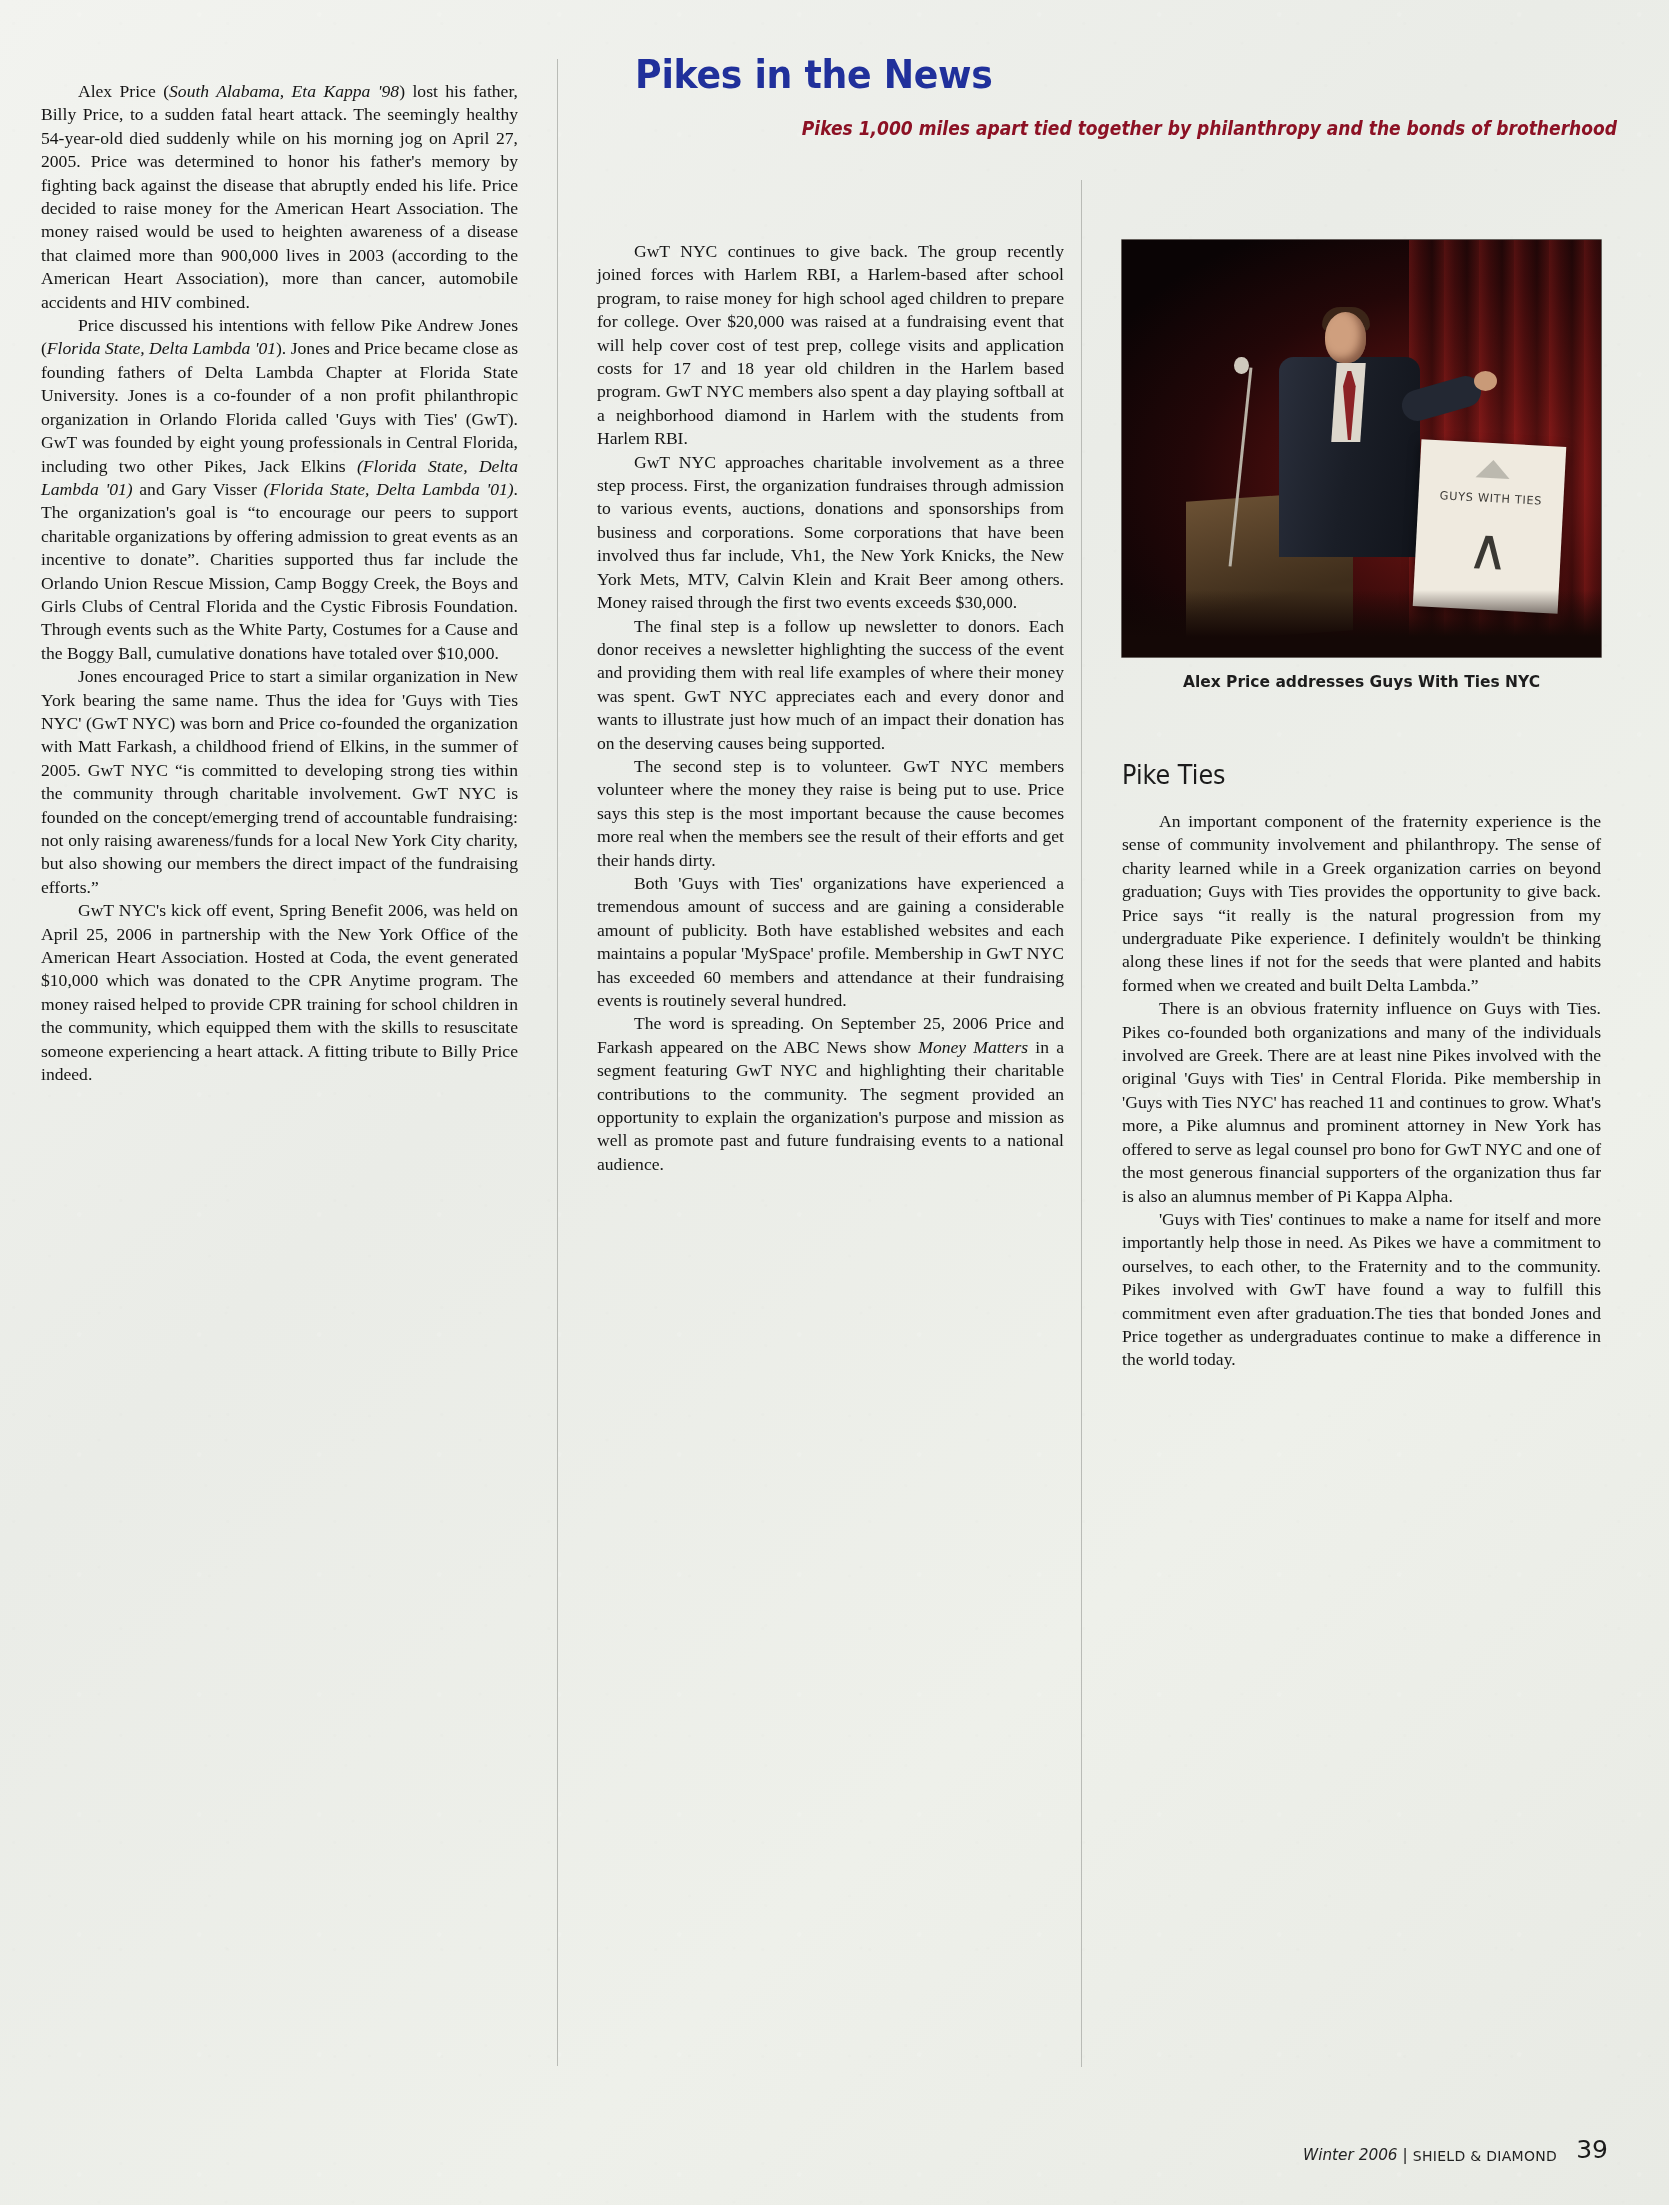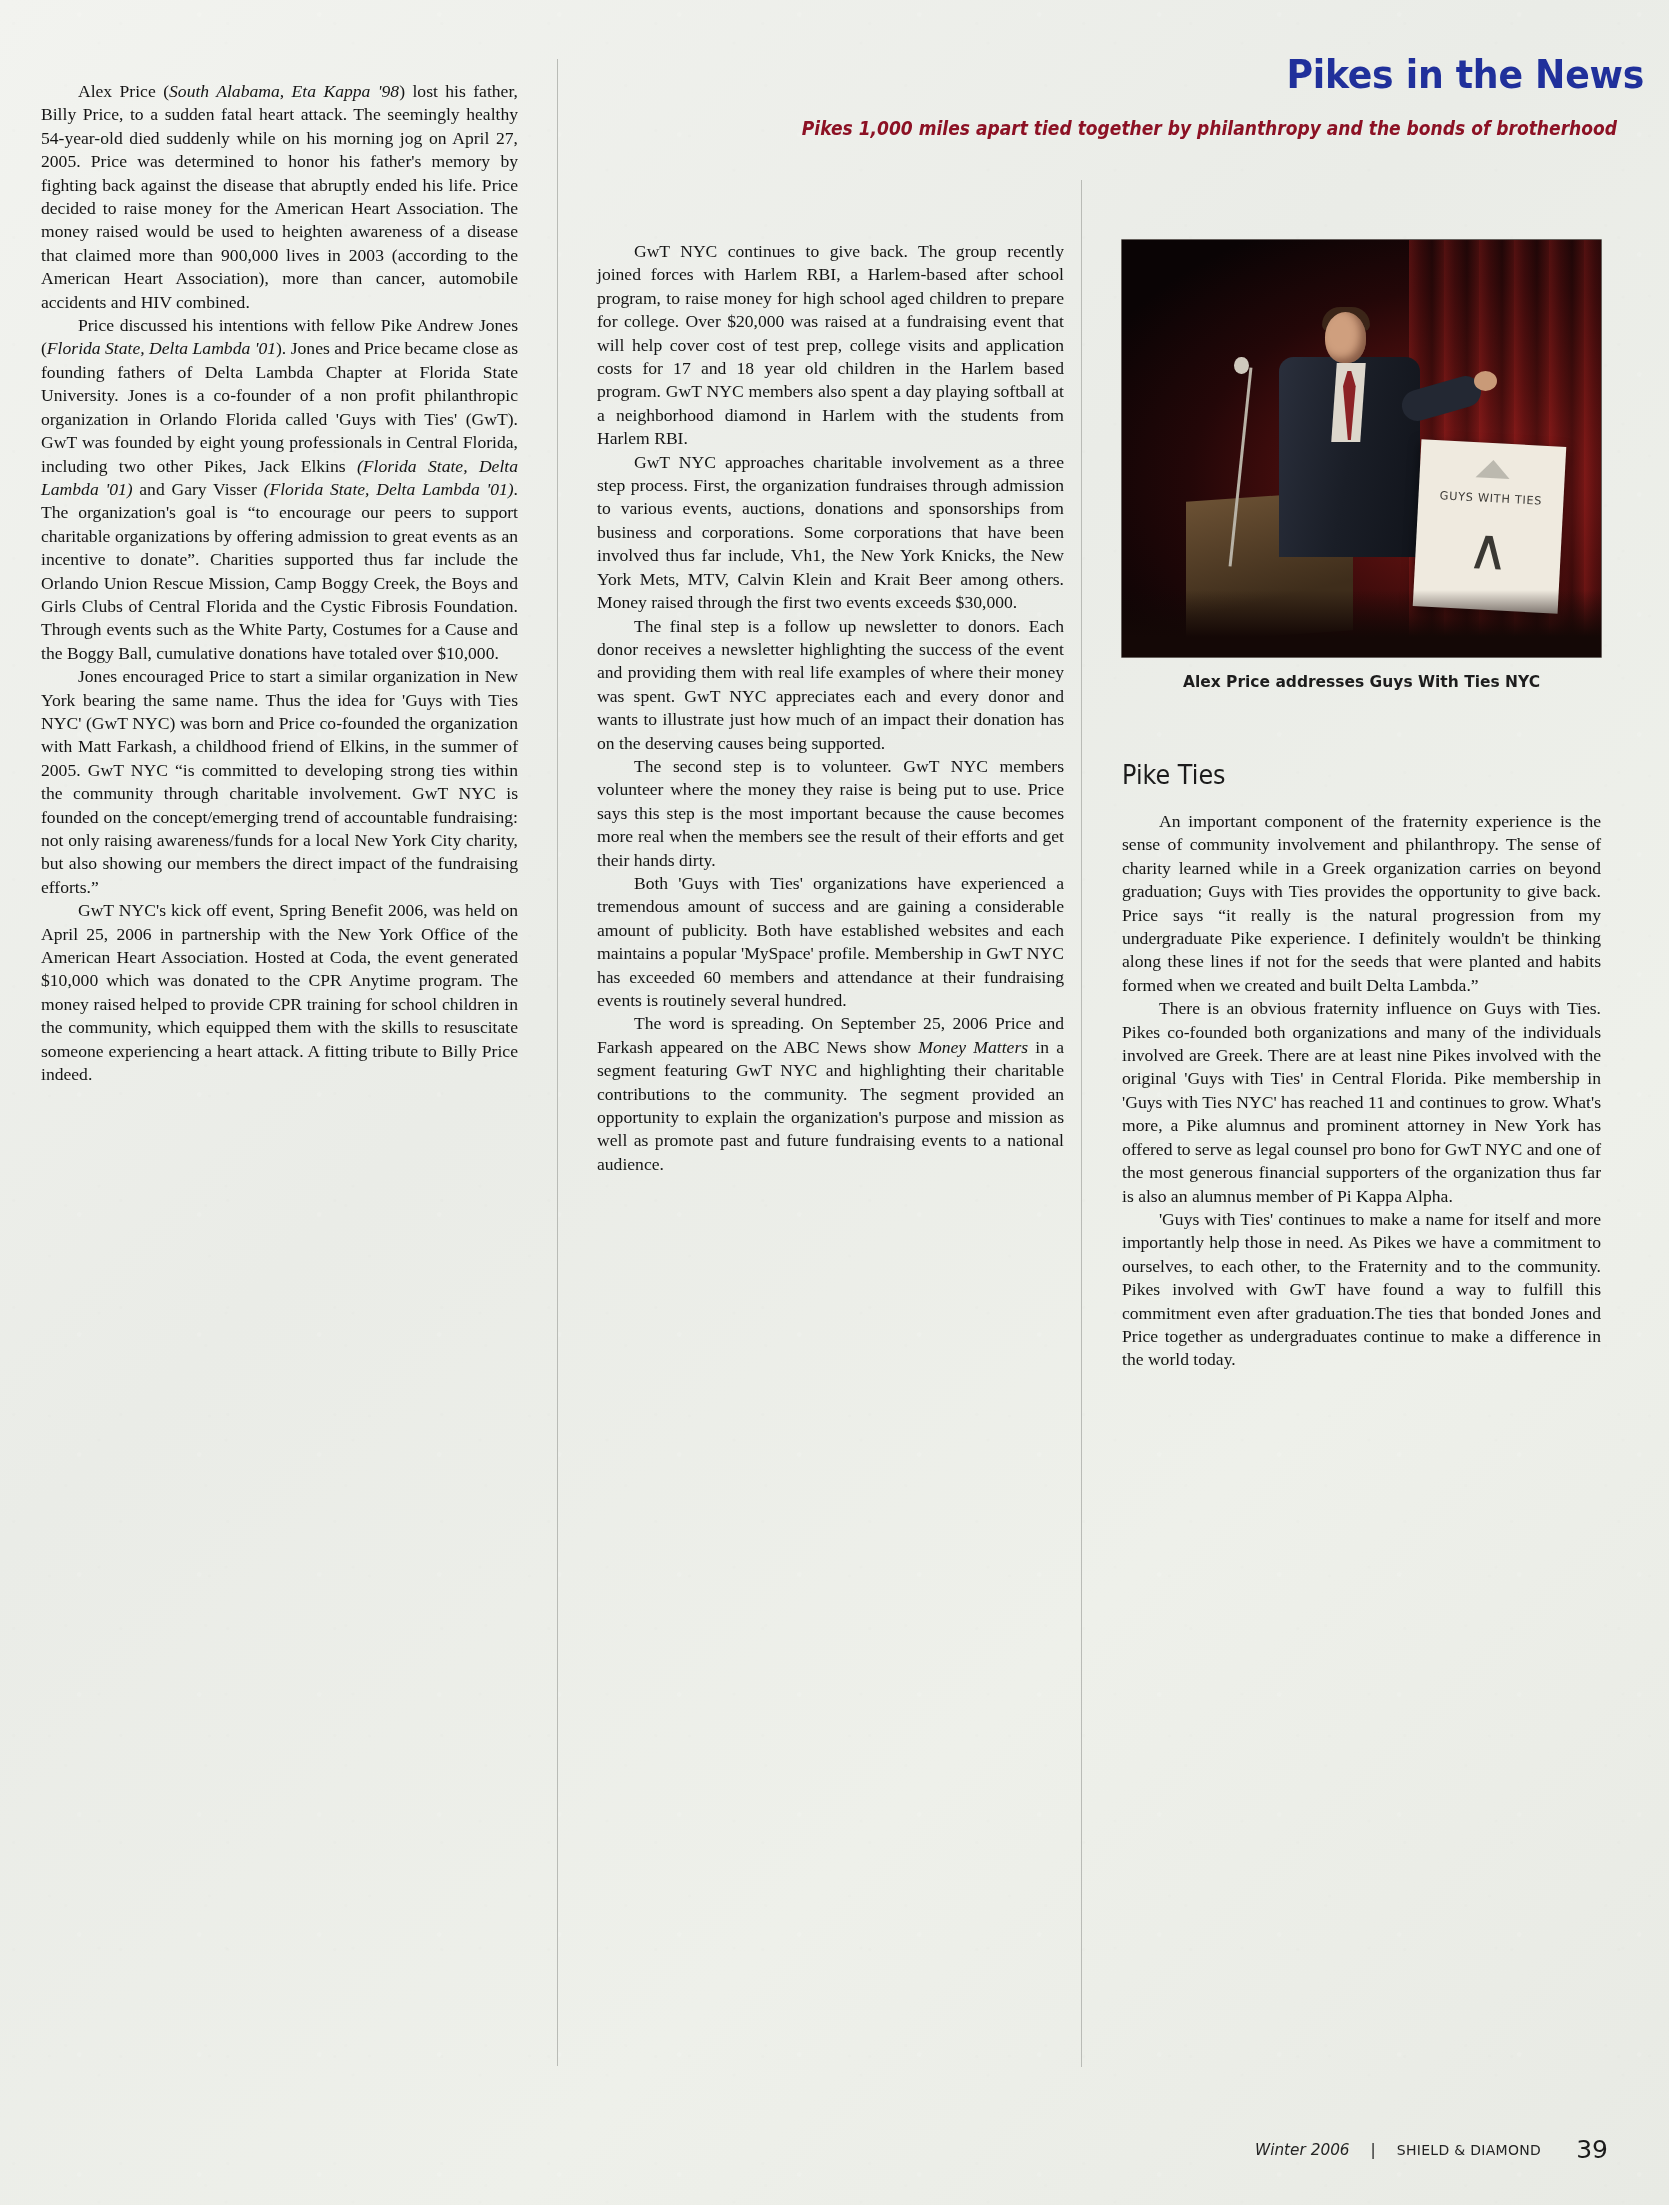--- a/index.html
+++ b/index.html
@@ -34,23 +34,23 @@
       radial-gradient(circle at 78% 34%, rgba(0,0,0,.016) 0 1.3px, transparent 2px),
       radial-gradient(circle at 31% 85%, rgba(0,0,0,.014) 0 1.3px, transparent 2px),
       radial-gradient(circle at 66% 12%, rgba(255,255,255,.25) 0 2px, transparent 2.7px);
     background-size: 107px 107px, 140px 140px, 127px 127px, 160px 160px, 120px 120px;
   }
 
   
   .masthead {
     position: absolute;
     top: 55px;
-    left: 614px;
+    left: 563px;
     width: 1030px;
-    text-align: right;
+    text-align: left;
   }
   .masthead-title {
     font-family: "DejaVu Sans", sans-serif;
     font-weight: bold;
     font-size: 39px;
     letter-spacing: -0.3px;
     color: #20309b;
     line-height: 1;
     transform: scaleX(0.93);
     transform-origin: right center;
@@ -268,22 +268,22 @@
     transform: scaleX(0.92);
     transform-origin: left center;
   }
 
   
   .footer {
     position: absolute;
     right: 61px;
     bottom: 41px;
     display: flex;
-    align-items: center;
-    gap: 21px;
+    align-items: flex-end;
+    gap: 5px;
     font-family: "DejaVu Sans", sans-serif;
   }
   .footer-issue {
     font-style: italic;
     font-size: 15.3px;
     color: #232323;
   }
   .footer-sep { font-size: 15.3px; color: #232323; }
   .footer-pub {
     font-size: 14px;

